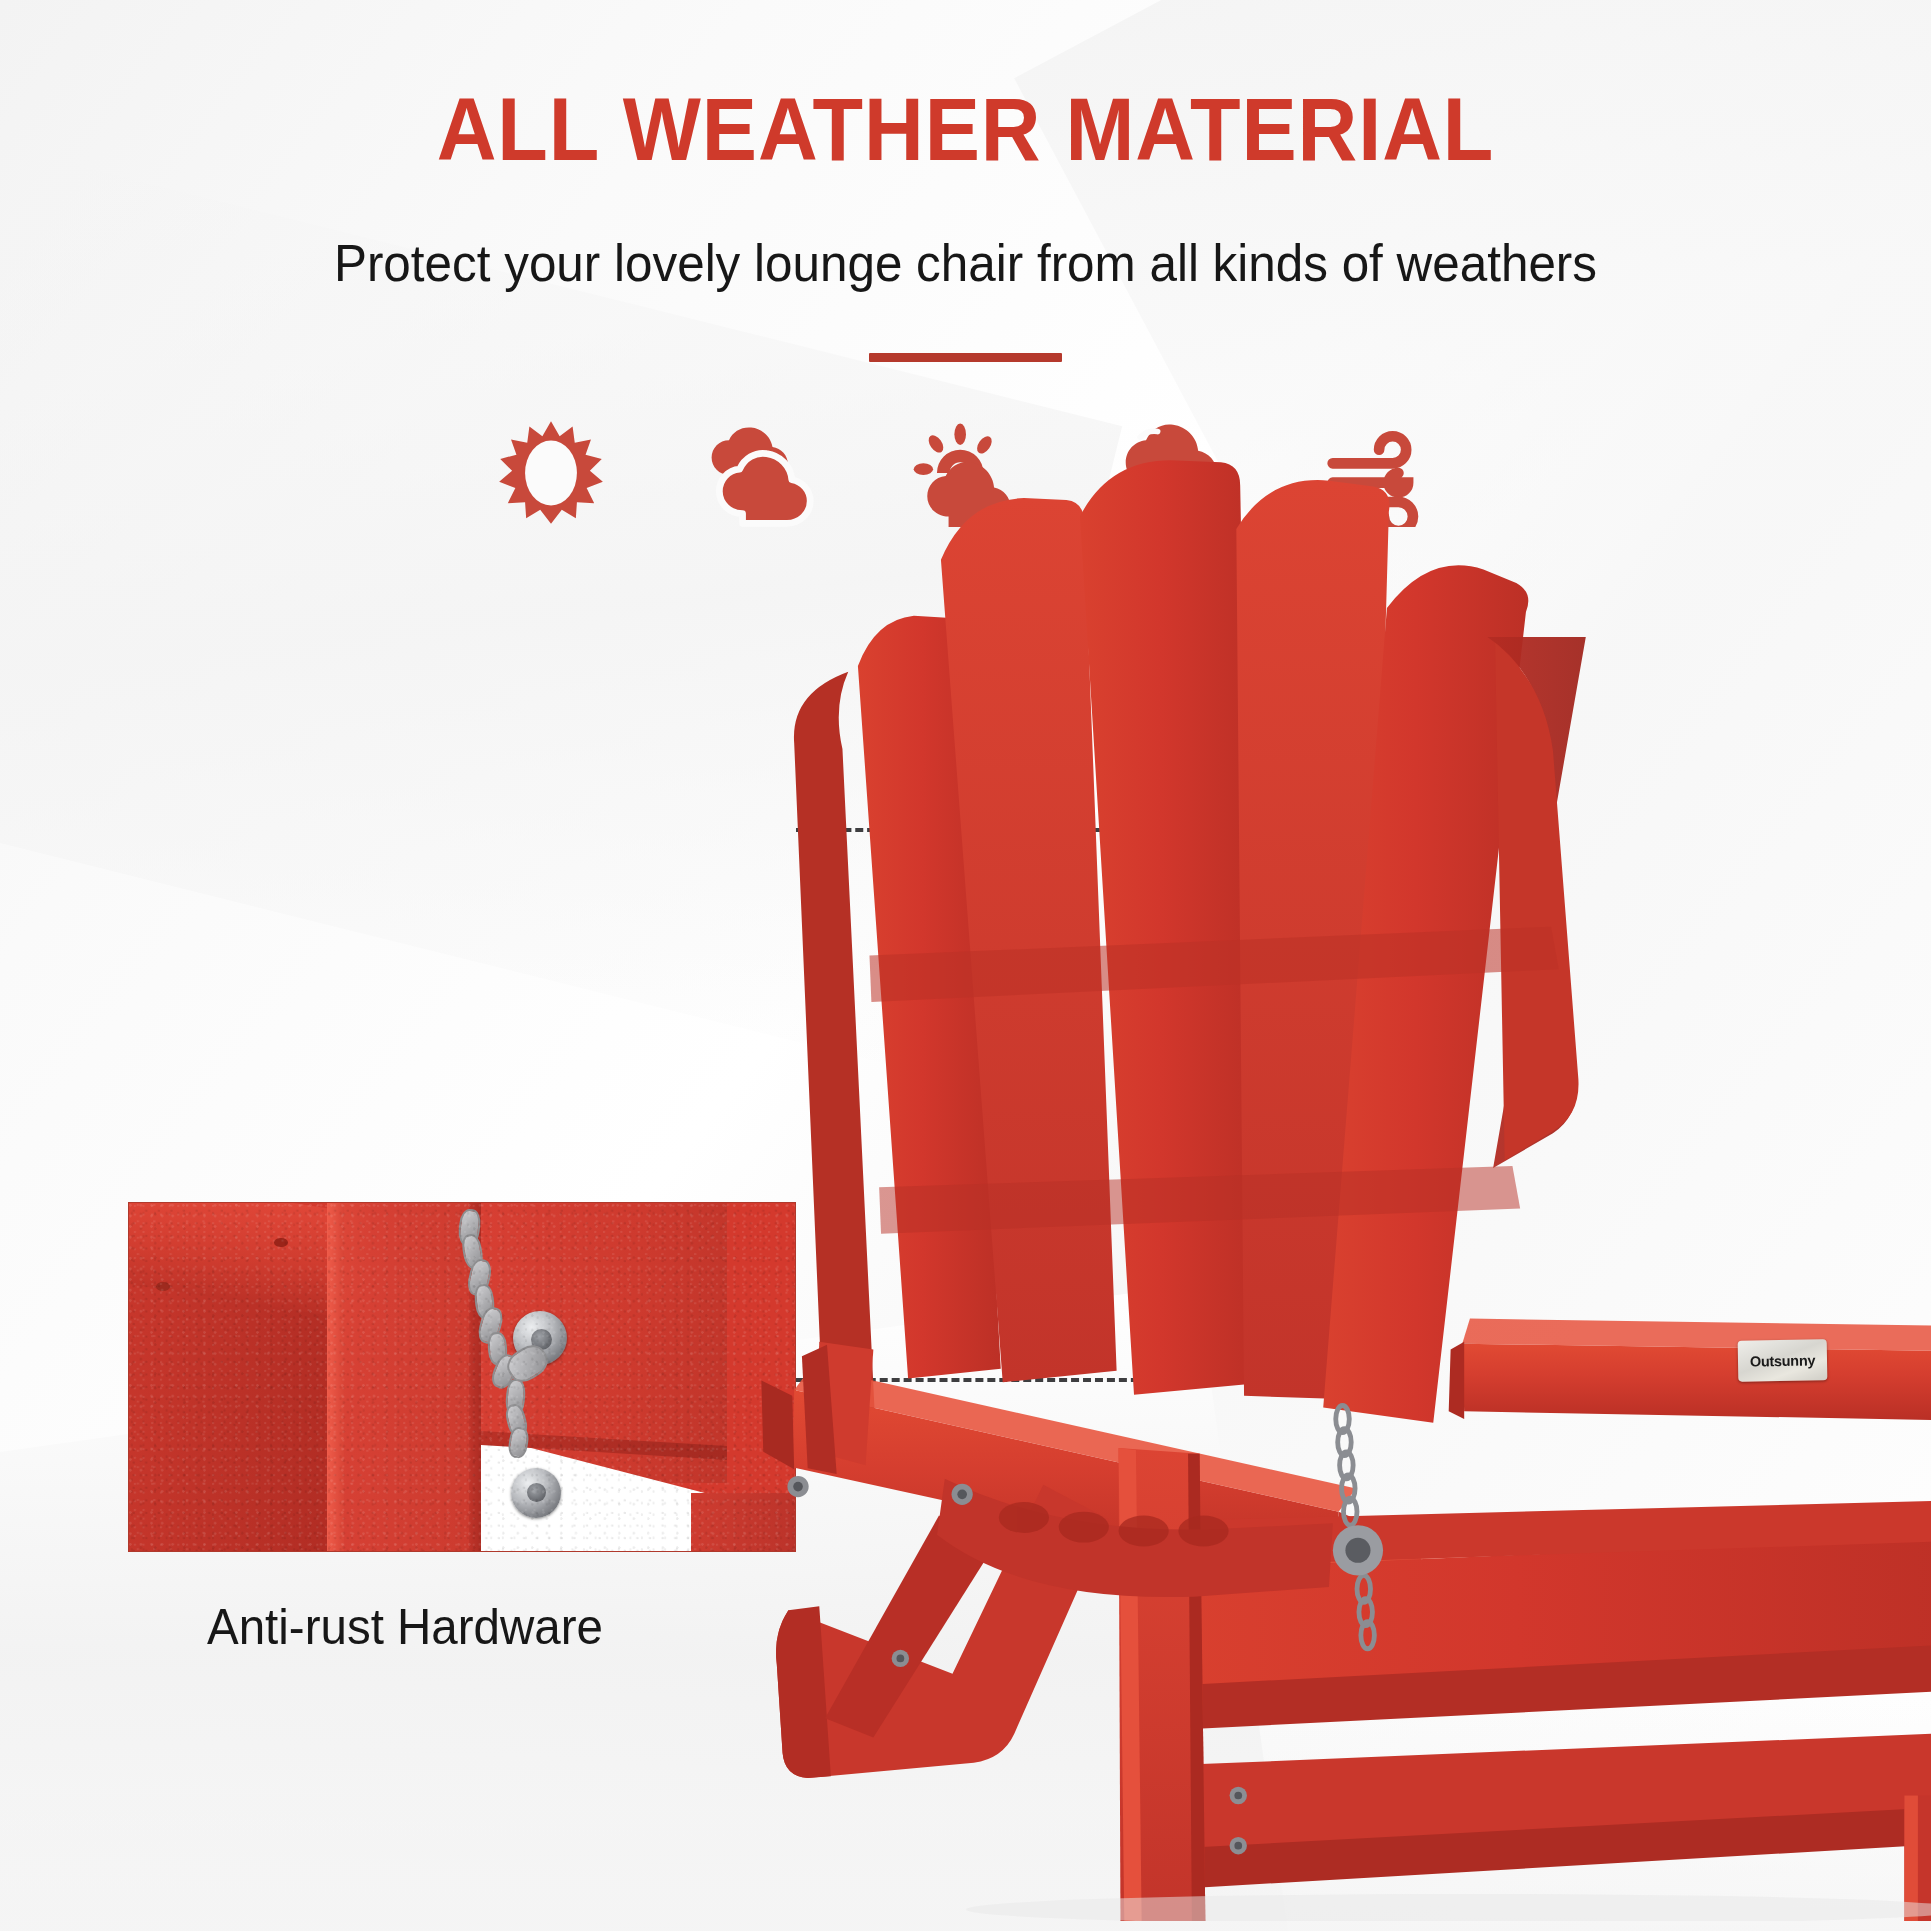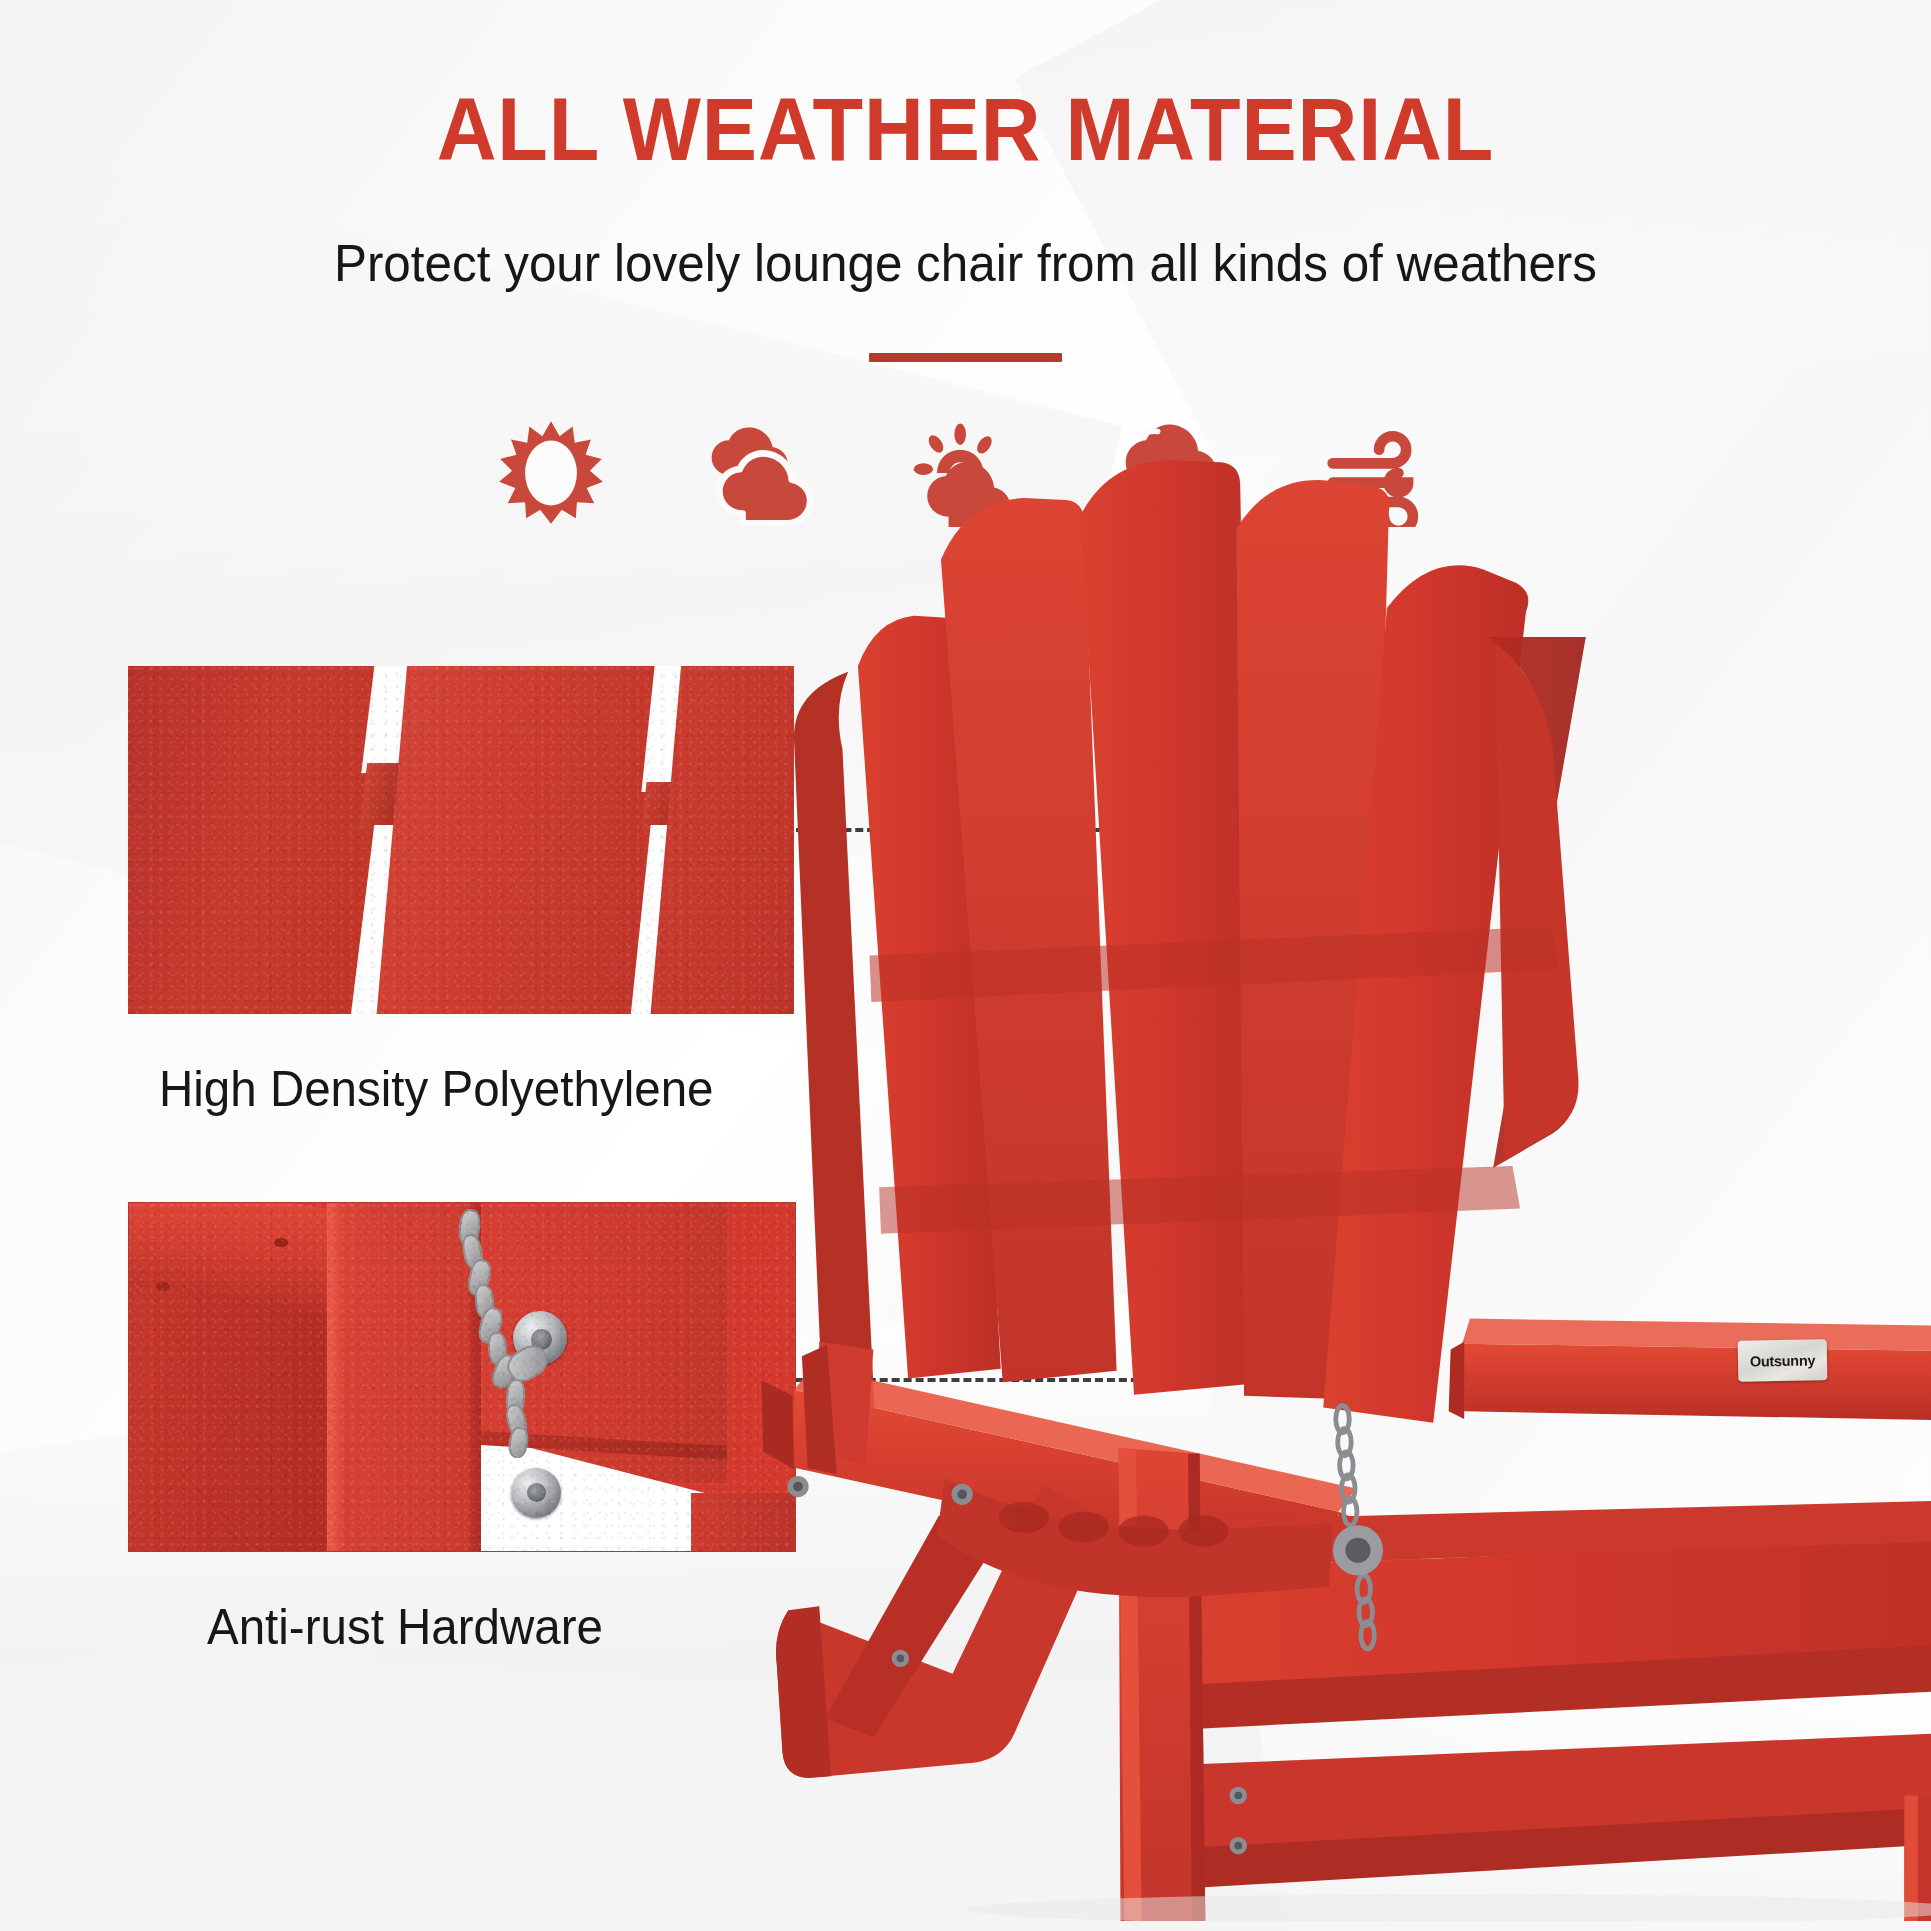--- a/index.html
+++ b/index.html
@@ -184,46 +184,20 @@
         <g fill="none" stroke="#c8493b" stroke-width="11" stroke-linecap="round">
           <path d="M10 40h62a14 14 0 1 0 -14-14"></path>
           <path d="M10 60h78a10 10 0 1 1 -10-10"></path>
           <path d="M10 80h68a15 15 0 1 1 -15 15"></path>
         </g>
       </svg>
     </div>
 
   </div>
 
-  <div class="callout" style="left:128px;top:666px;">
-    <div class="cbox" style="width:666px;height:348px;">
-      <div class="slatfield"></div>
-
-      <div class="slat" style="left:-19.3px;top:-39px;width:270px;height:434px;transform:skewX(-5deg);
-           background:linear-gradient(100deg,#b8322a 0%,#c83a2e 50%,#c03528 100%);"></div>
-
-      <div class="gap" style="left:241px;top:-19.3px;width:44px;height:126px;transform:skewX(-7deg);background:#fefefe;"></div>
-      <div class="slat-edge" style="left:235px;top:97px;width:56px;height:68px;transform:skewX(-7deg);
-           background:linear-gradient(100deg,#d04433,#96241c);"></div>
-      <div class="gap" style="left:232px;top:159px;width:42px;height:232px;transform:skewX(-7deg);background:#fefefe;"></div>
-
-      <div class="slat" style="left:263px;top:-39px;width:290px;height:444px;transform:skewX(-5deg);
-           background:linear-gradient(100deg,#d34336 0%,#cb3c2f 45%,#bd3329 100%);"></div>
-
-      <div class="gap" style="left:521px;top:-19.3px;width:39px;height:145px;transform:skewX(-6deg);background:#fefefe;"></div>
-      <div class="slat-edge" style="left:516px;top:116px;width:50px;height:48px;transform:skewX(-6deg);
-           background:linear-gradient(100deg,#cf4132,#9a261d);"></div>
-      <div class="gap" style="left:510px;top:159px;width:41px;height:241px;transform:skewX(-6deg);background:#fefefe;"></div>
-
-      <div class="slat" style="left:537px;top:-39px;width:193px;height:444px;transform:skewX(-5deg);
-           background:linear-gradient(100deg,#cb3d30 0%,#c1362b 60%,#b73027 100%);"></div>
-      <div class="grain"></div>
-    </div>
-    <div class="clabel" style="font-size:50px;margin-top:50px;margin-left:31px;">High Density Polyethylene</div>
-  </div>
 
   <div class="callout" style="left:128px;top:1202px;">
     <div class="cbox bordered" style="width:666px;height:348px;">
       <div class="slatfield" style="background:#d4392d;"></div>
 
       <div class="hw-block" style="left:-9.7px;top:-9.7px;width:222px;height:116px;
            background:linear-gradient(175deg,#e4493a 0%,#d03c2f 55%,#b32d24 100%);
            transform:skewY(9deg);"></div>
       <div class="hw-block" style="left:-9.7px;top:97px;width:222px;height:270px;
            background:linear-gradient(95deg,#c8372c,#b02c23);transform:skewY(9deg);"></div>

